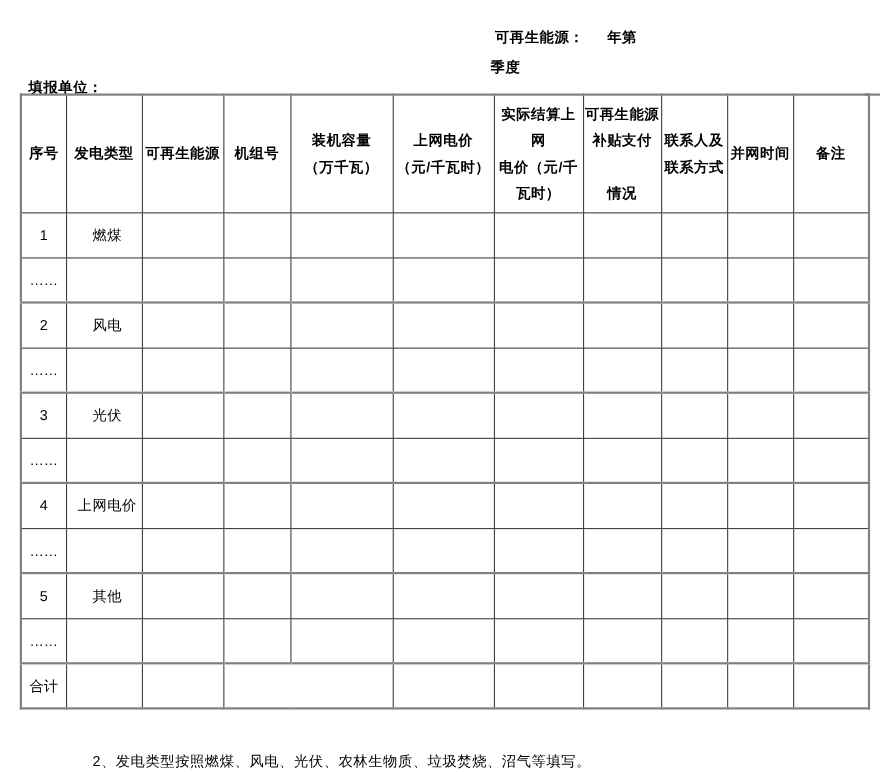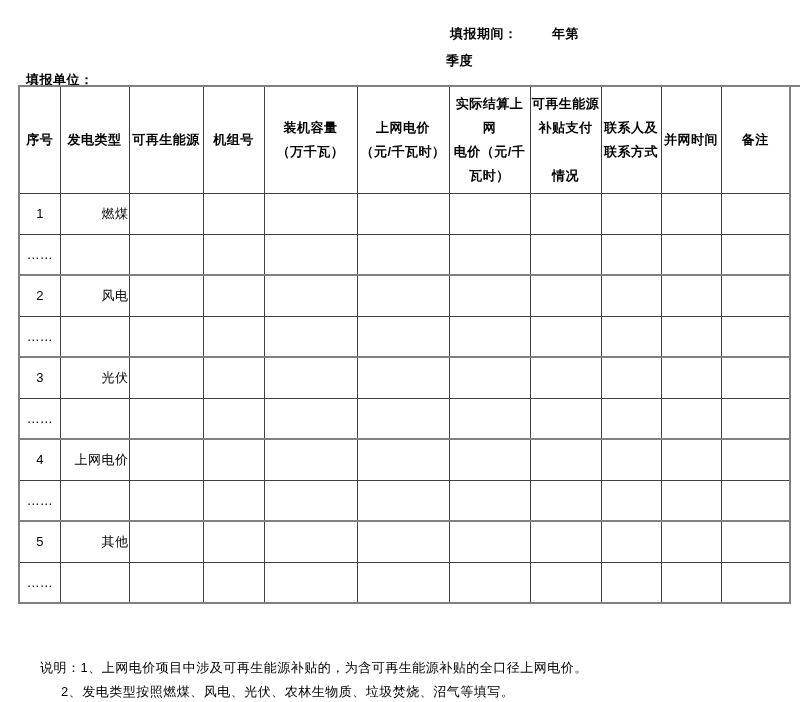--- a/index.html
+++ b/index.html
@@ -43,46 +43,46 @@
     white-space: pre-line;
     line-height: 24px;
     letter-spacing: 0.5px;
   }
   #report-table td {
     font-weight: normal;
     vertical-align: middle;
     text-align: left;
   }
   #report-table td.c0 { text-align: center; }
-  #report-table td.c1 { text-align: right; padding-left: 6px; letter-spacing: 0.5px; }
+  #report-table td.c1 { text-align: center; padding-left: 6px; letter-spacing: 0.5px; }
   #report-table tr.group-end td { border-bottom: 2px solid #808080; }
   #border-overhang {
     position: absolute;
     left: 786px;
     top: 85px;
     width: 14px;
     height: 2px;
     background: #808080;
   }
   .note {
     position: absolute;
     font-size: 13px;
     line-height: 14px;
     white-space: nowrap;
     letter-spacing: 0.5px;
   }
   #note-1 { left: 40px; top: 661px; }
-  #note-2 { left: 61px; top: 685px; text-align: right; }
+  #note-2 { left: 84px; top: 685px; text-align: right; }
 </style>
 </head>
 <body>
 
 <div id="page">
 
-  <span class="toplabel" style="left:450px; top:27px;">填报期间：</span>
+  <span class="toplabel" style="left:450px; top:27px;">可再生能源：</span>
   <span class="toplabel" style="left:552px; top:27px;">年第</span>
   <span class="toplabel" style="left:26px; top:54px;margin-top:19px;">填报单位：</span>
   <span class="toplabel" style="left:446px; top:54px;">季度</span>
 
   <div id="border-overhang"></div>
 
   <table id="report-table">
     <colgroup>
       <col style="width:41px">
         <col style="width:69px">
@@ -243,19 +243,30 @@
         <td></td>
         <td></td>
         <td></td>
         <td></td>
         <td></td>
         <td></td>
         <td></td>
         <td></td>
         <td></td>
       </tr>
+      <tr>
+        <td class="c0">合计</td>
+        <td class="c1"></td>
+        <td></td>
+        <td colspan="2"></td>
+        <td></td>
+        <td></td>
+        <td></td>
+        <td></td>
+        <td></td>
+        <td></td>
+      </tr>
     </tbody>
   </table>
 
-  <div class="note" id="note-1">说明：1、上网电价项目中涉及可再生能源补贴的，为含可再生能源补贴的全口径上网电价。</div>
   <div class="note" id="note-2">2、发电类型按照燃煤、风电、光伏、农林生物质、垃圾焚烧、沼气等填写。</div>
 
 </div>
 
 </body></html>

